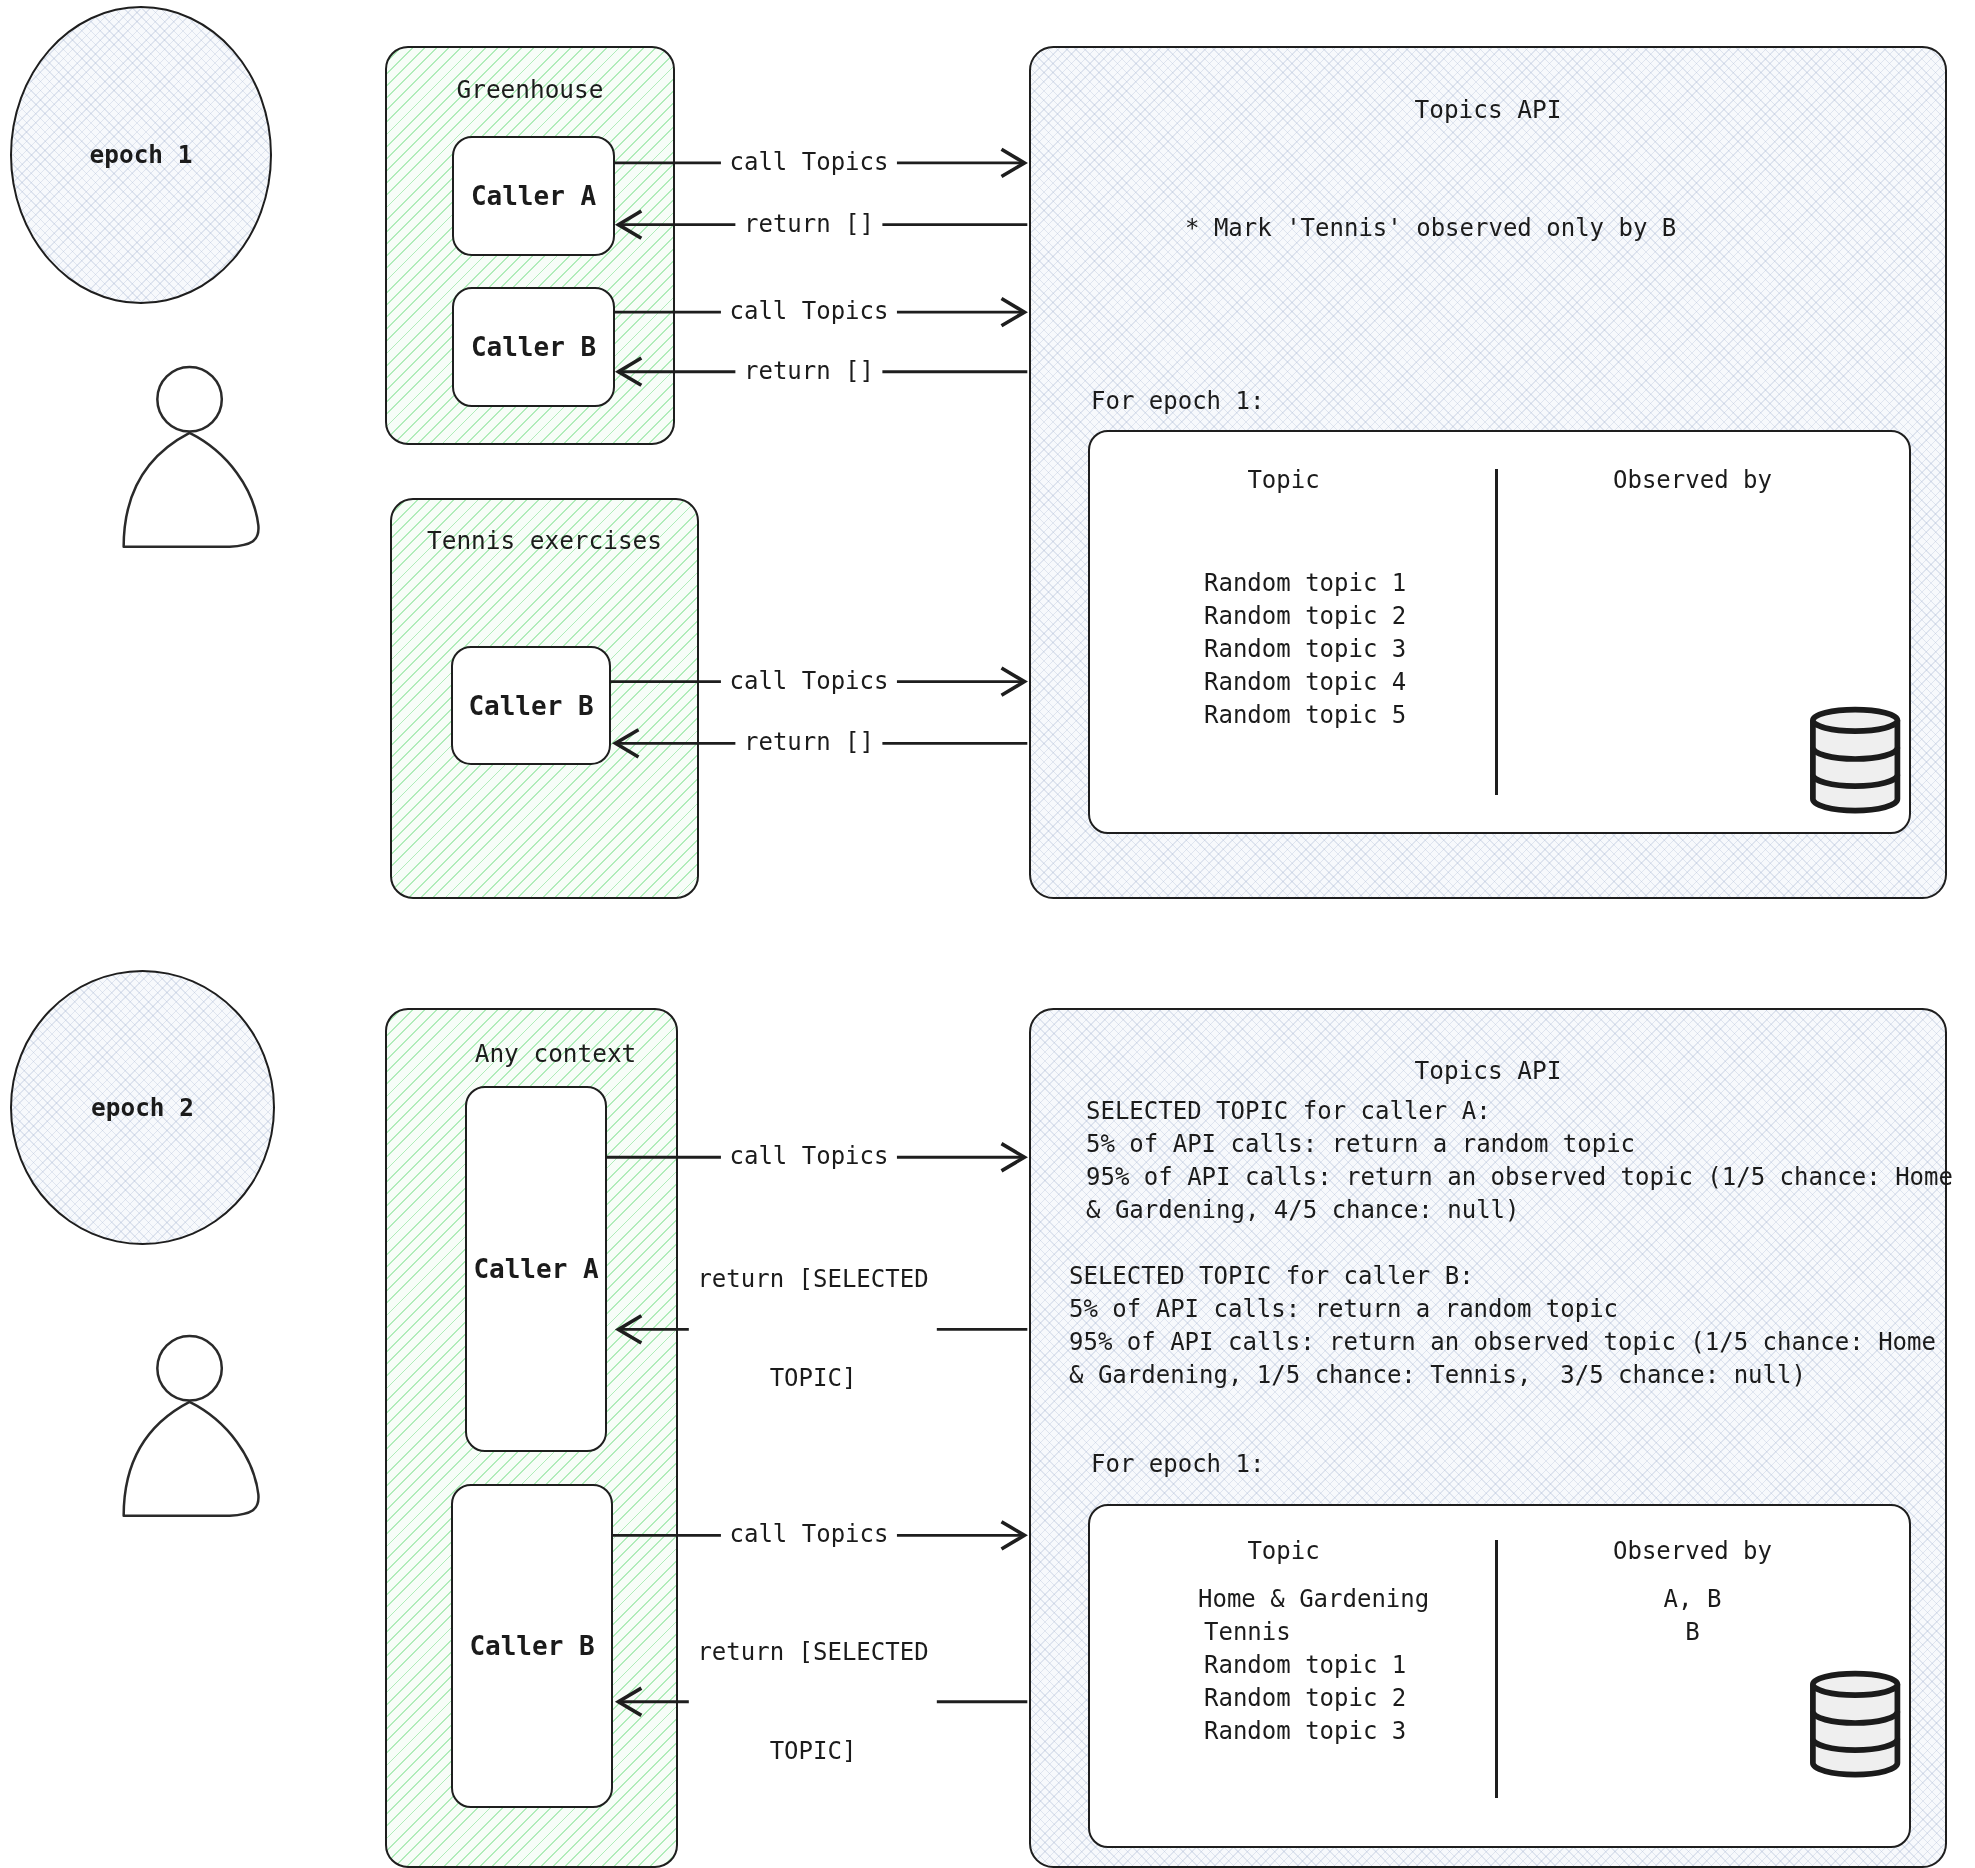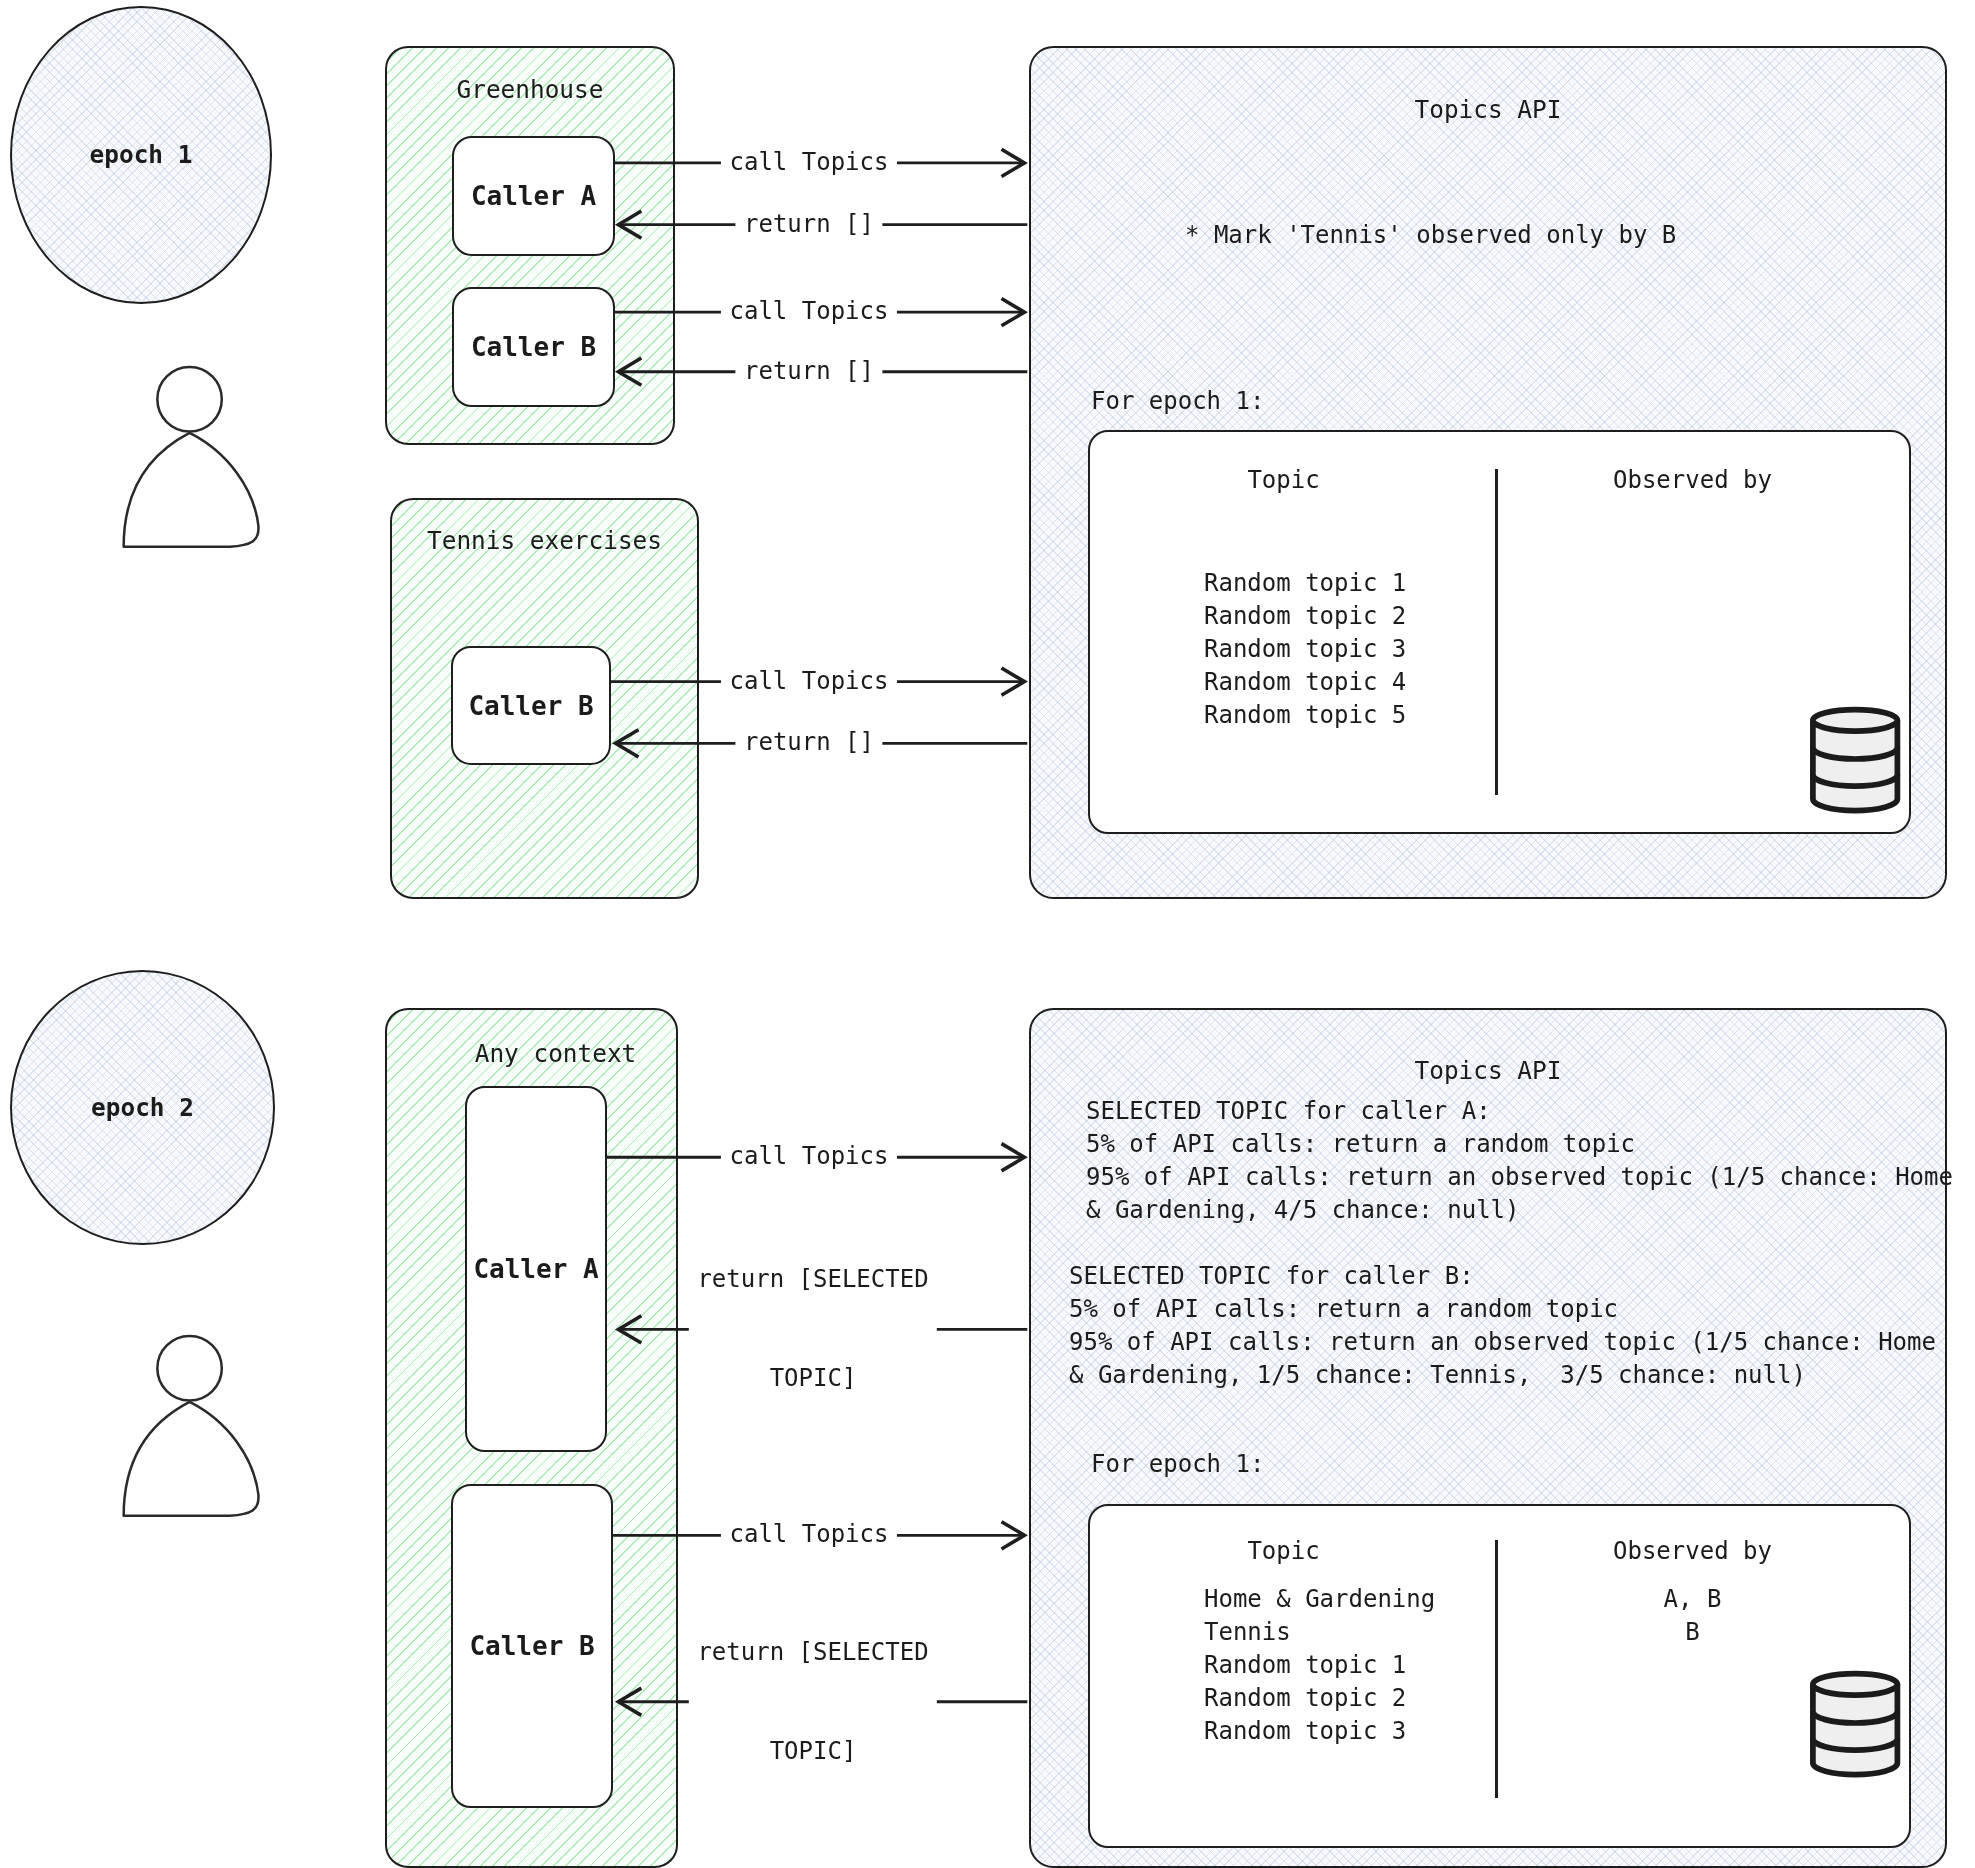--- a/index.html
+++ b/index.html
@@ -83,21 +83,21 @@
 
   <div class="abs hatch-green" style="left:390px;top:498px;width:281px;height:397px;padding-left:24px;">
     <div class="box-title" style="top:26px;">Tennis exercises</div>
   </div>
   <div class="abs whitebox center" style="left:451px;top:646px;width:156px;height:115px;">
     <span class="caller-label">Caller B</span>
   </div>
 
   <div class="abs crosshatch" style="left:1029px;top:46px;width:914px;height:849px;border-radius:24.4px;">
     <div class="api-title" style="top:47px;">Topics API</div>
-    <div class="note-line" style="left:154px;top:173px;">* Mark 'Tennis' observed only by B</div>
+    <div class="note-line" style="left:154px;top:166px;">* Mark 'Tennis' observed only by B</div>
     <div class="note-line" style="left:60px;top:339px;">For epoch 1:</div>
 
     <div class="abs whitebox" style="left:57px;top:382px;width:819px;height:400px;">
       <div class="tbl-header" style="left:86px;top:34px;width:215px;">Topic</div>
       <div class="tbl-header" style="left:502px;top:34px;width:201px;">Observed by</div>
       <div class="tbl-divider" style="left:405px;top:37px;height:326px;"></div>
 
       <div class="tbl-cell" style="left:114px;top:137px;">Random topic 1</div>
       <div class="tbl-cell" style="left:114px;top:170px;">Random topic 2</div>
       <div class="tbl-cell" style="left:114px;top:203px;">Random topic 3</div>
@@ -148,21 +148,21 @@
       <div class="rule-line">&amp; Gardening, 1/5 chance: Tennis,  3/5 chance: null)</div>
     </div>
 
     <div class="note-line" style="left:60px;top:440px;">For epoch 1:</div>
 
     <div class="abs whitebox" style="left:57px;top:494px;width:819px;height:340px;">
       <div class="tbl-header" style="left:86px;top:31px;width:215px;">Topic</div>
       <div class="tbl-header" style="left:502px;top:31px;width:201px;">Observed by</div>
       <div class="tbl-divider" style="left:405px;top:34px;height:258px;"></div>
 
-      <div class="tbl-cell" style="left:114px;top:79px;">Home &amp; Gardening</div>
+      <div class="tbl-cell" style="left:108px;top:79px;">Home &amp; Gardening</div>
       <div class="tbl-cell" style="left:114px;top:112px;">Tennis</div>
       <div class="tbl-cell" style="left:114px;top:145px;">Random topic 1</div>
       <div class="tbl-cell" style="left:114px;top:178px;">Random topic 2</div>
       <div class="tbl-cell" style="left:114px;top:211px;">Random topic 3</div>
 
       <div class="tbl-cell" style="left:502px;top:79px;width:201px;text-align:center;">A, B</div>
       <div class="tbl-cell" style="left:502px;top:112px;width:201px;text-align:center;">B</div>
 
       <svg style="position:absolute;left:717px;top:164px;" width="97" height="111" viewBox="0 0 135 155">
         <path d="M8,20 V130 a59,16 0 0 0 118,0 V20" fill="#efefef" stroke="#1b1b1b" stroke-width="8" stroke-linejoin="round"></path>

